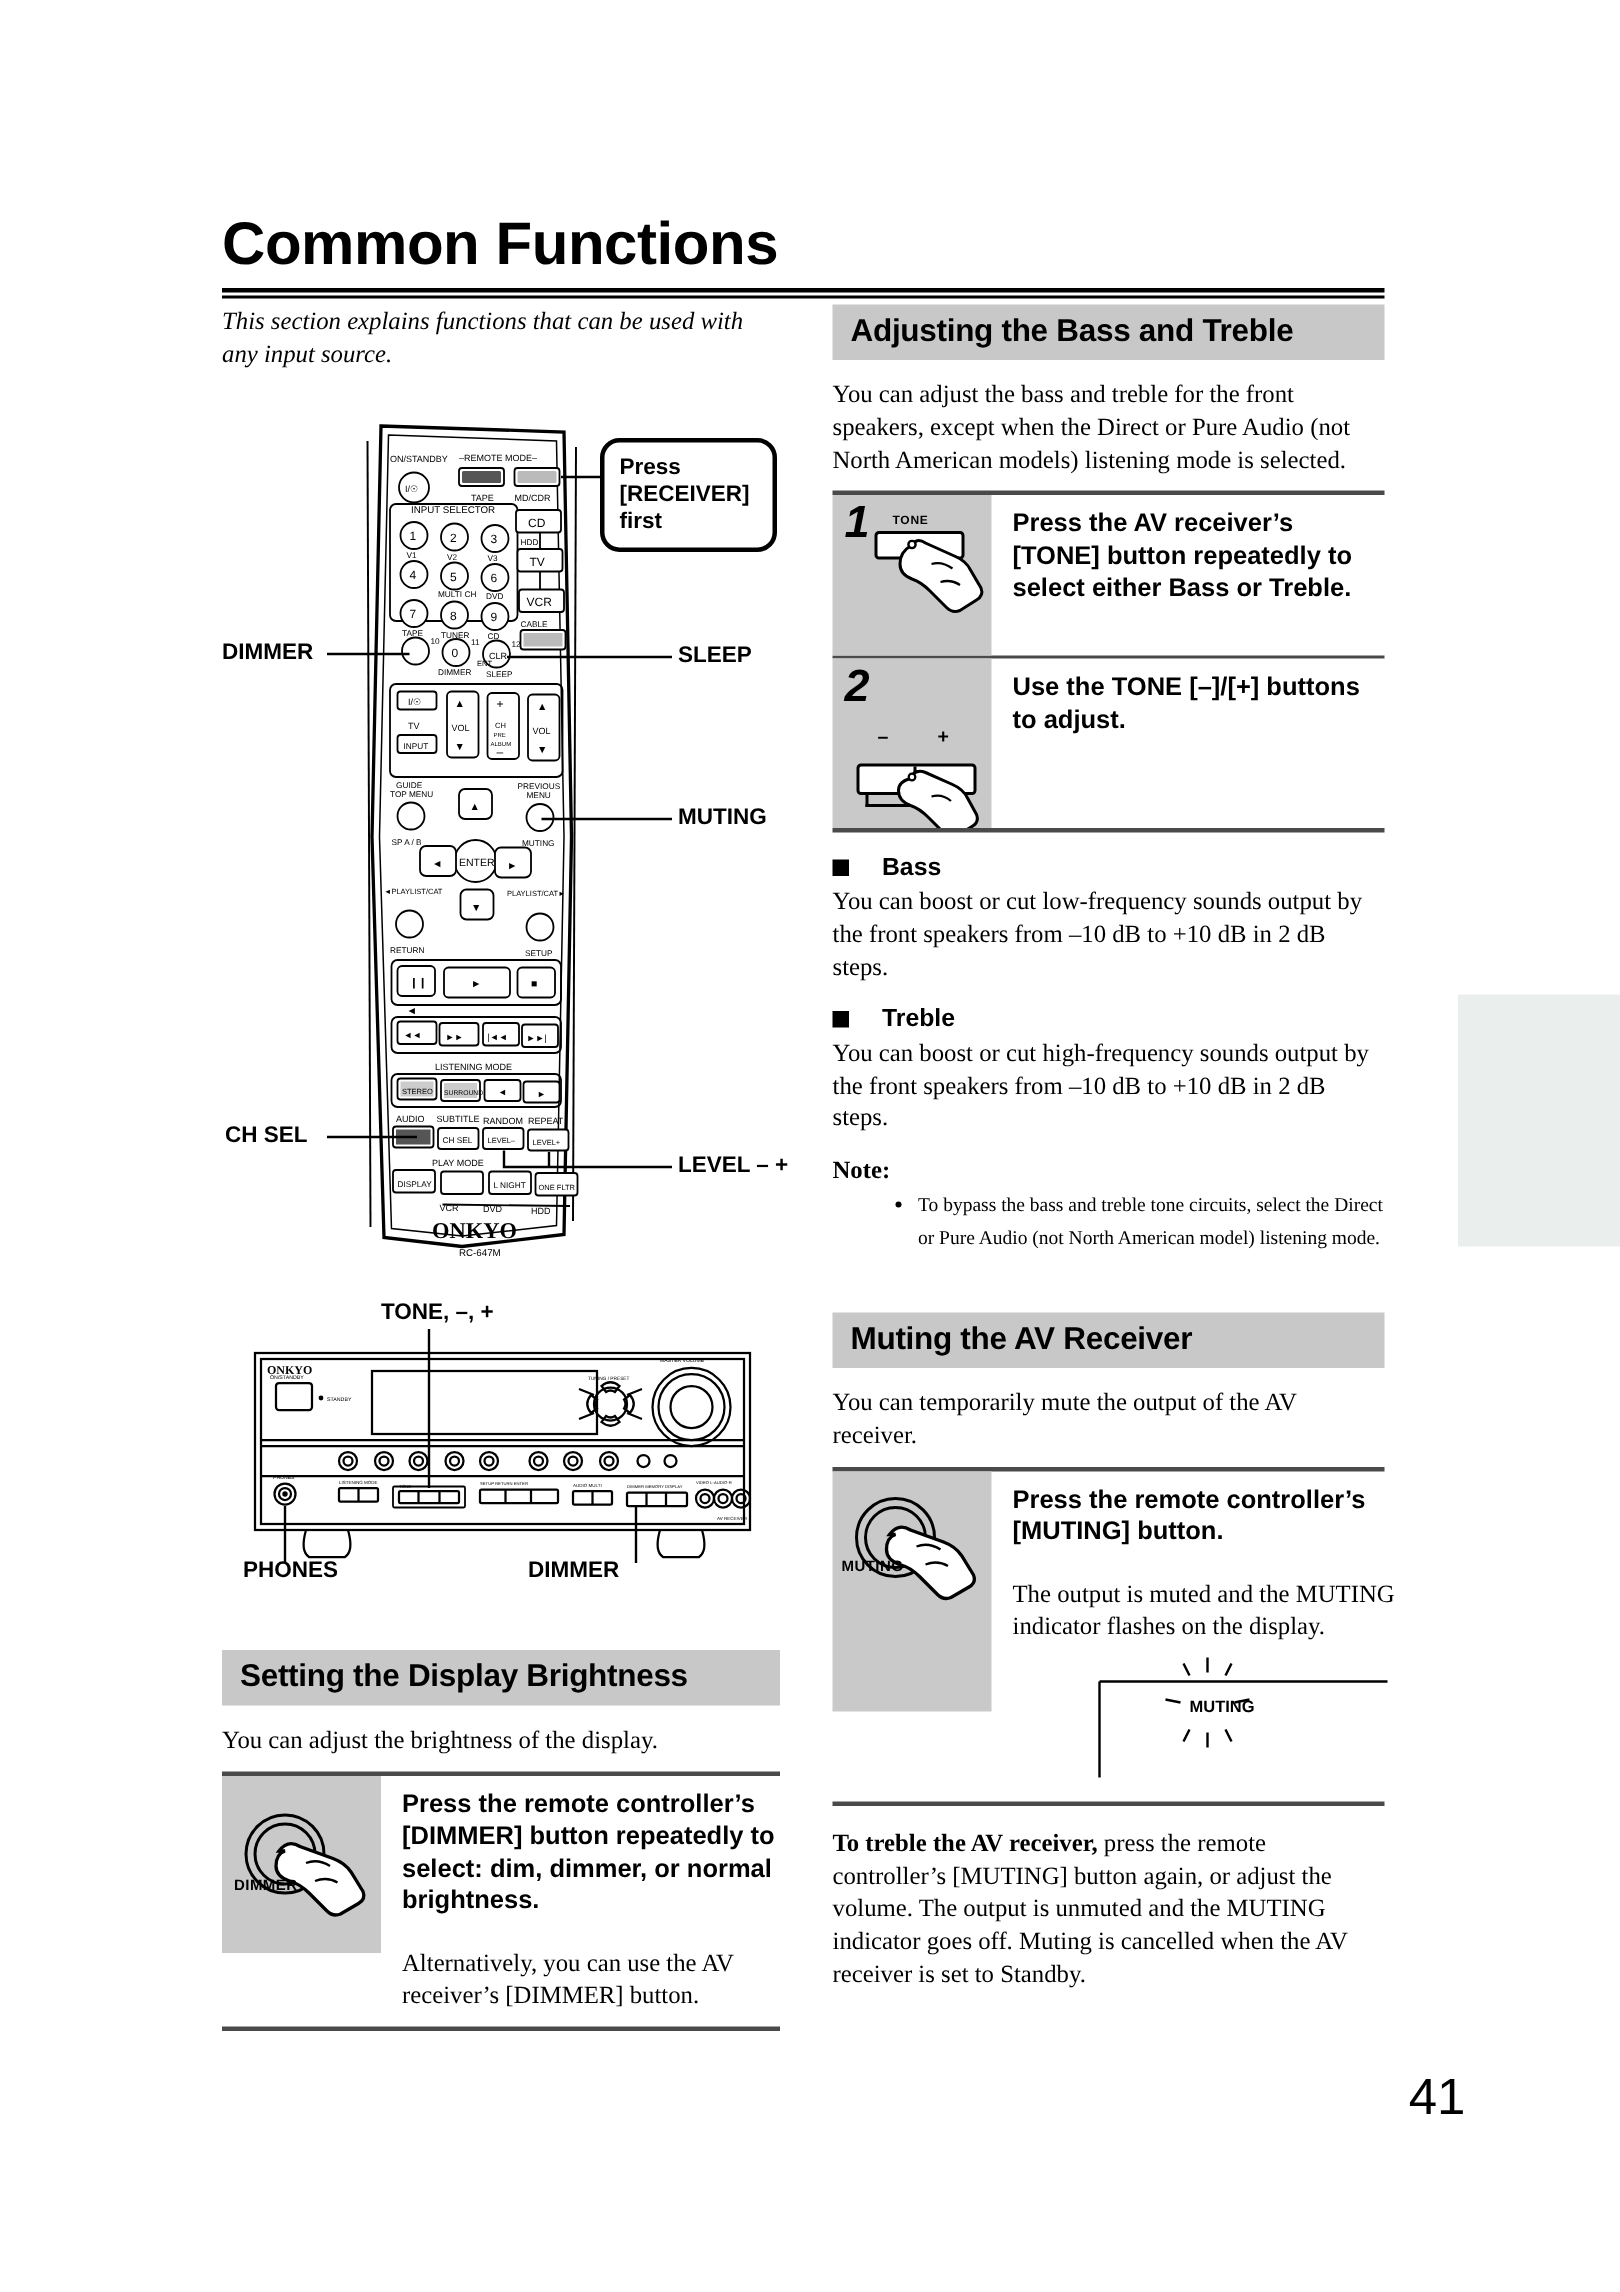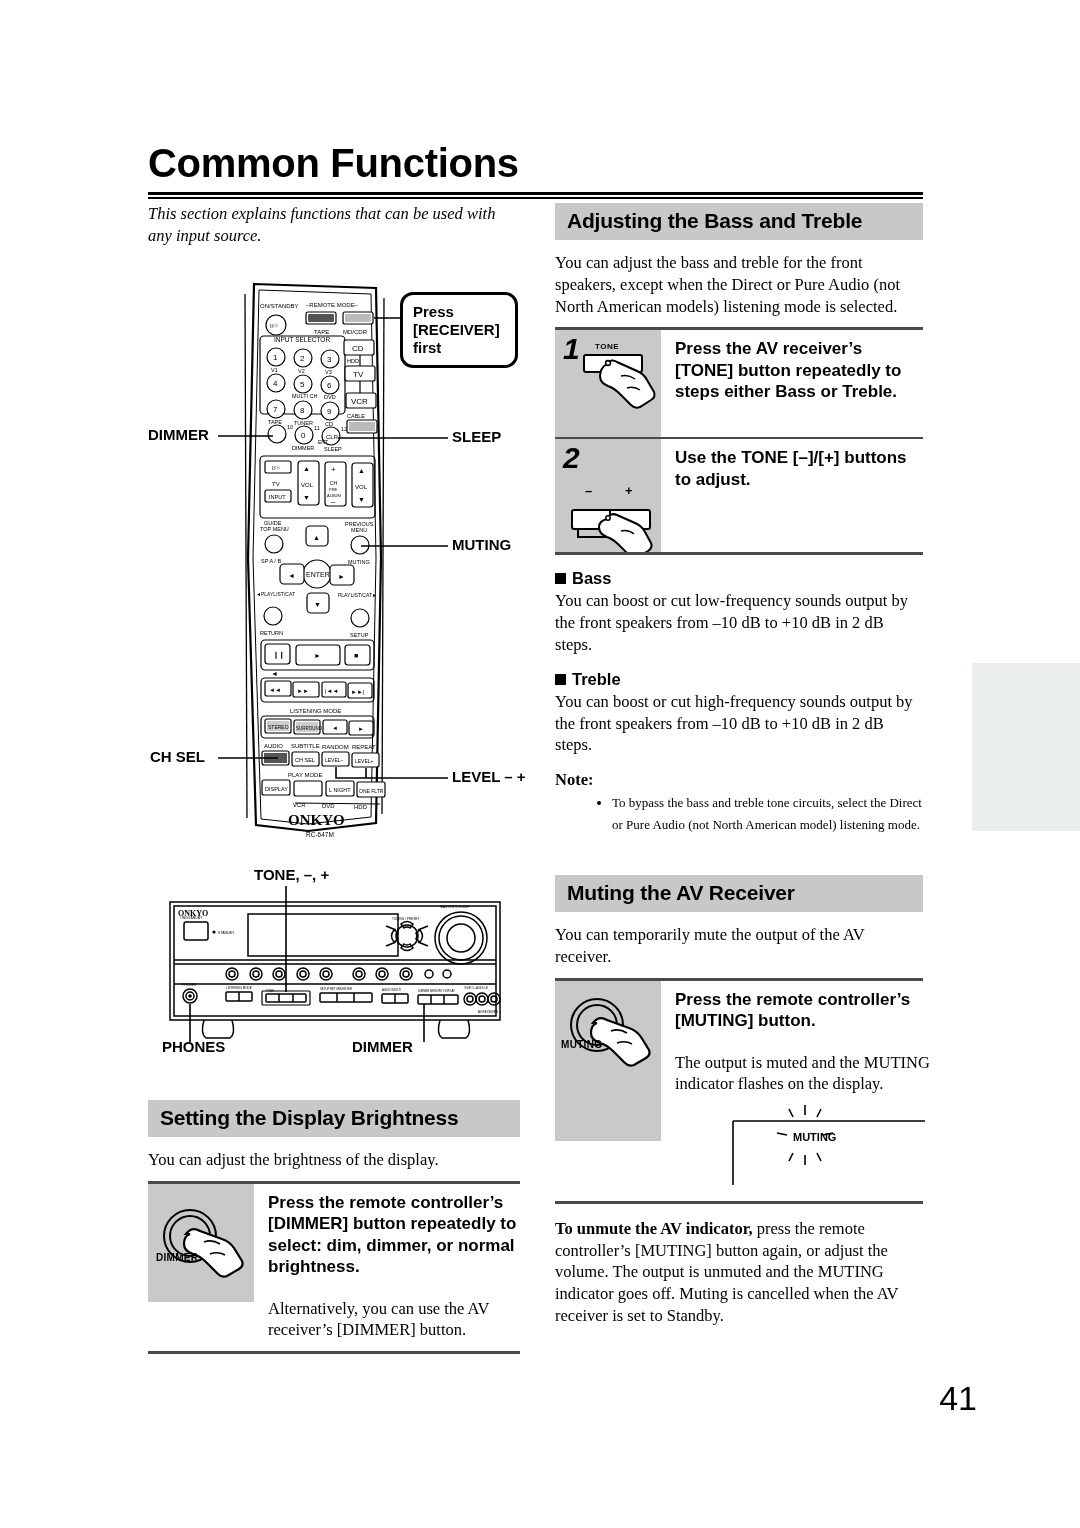--- a/index.html
+++ b/index.html
@@ -61,21 +61,21 @@
   .pm-under{position:absolute;left:22px;top:91px;width:62px;height:6px;border:2px solid #000;border-top:none;}
   .rbtn-lbl{position:absolute;font-family:"Liberation Sans",sans-serif;font-weight:bold;font-size:10px;letter-spacing:.3px;}
 
   
   .note-head{font-family:"Liberation Serif",serif;font-weight:bold;font-size:16.5px;margin-top:14px;}
   ul.note{margin:2px 0 0 0;padding-left:16px;}
   ul.note li{font-size:13px;line-height:21.5px;margin-left:41px;}
 
   .sub-head{
     font-family:"Liberation Sans",sans-serif;font-weight:bold;font-size:16.5px;
-    margin:14px 0 2px 0;display:flex;align-items:center;gap:6px;
+    margin:14px 0 2px 0;display:flex;align-items:center;gap:22px;
   }
   .sub-head .sq{width:11px;height:11px;background:#000;display:inline-block;}
 
   
   .mute-disp{position:relative;height:84px;margin:8px 0 4px 52px;width:230px;}
 
   
   .remote-fig{position:absolute;left:148px;top:278px;width:372px;height:560px;}
   .callout{
     font-family:"Liberation Sans",sans-serif;font-weight:bold;font-size:15px;
@@ -452,21 +452,21 @@
           <span class="step-num">1</span>
           <span class="tone-lbl">TONE</span>
           <div class="tone-btn"></div>
           <svg width="106" height="107" viewBox="0 0 106 107" style="position:absolute;left:0;top:0;">
             <path d="M52 34 q4 -6 10 -2 l20 9 q7 3 10 9 l7 12 q2 5 -3 8 l-11 7 q-5 2 -9 -2 l-11 -11 q-6 -6 -12 -8 q-8 -3 -8 -10 q0 -8 7 -12 z" fill="#fff" stroke="#000" stroke-width="2"></path>
             <path d="M66 46 q7 -2 14 3 M72 58 q7 -2 13 2" fill="none" stroke="#000" stroke-width="1.5"></path>
             <circle cx="53" cy="33" r="2.4" fill="#fff" stroke="#000" stroke-width="1.6"></circle>
           </svg>
         </div>
         <div class="step-body">
-          <div class="step-title">Press the AV receiver’s [TONE] button repeatedly to steps either Bass or Treble.</div>
+          <div class="step-title">Press the AV receiver’s [TONE] button repeatedly to select either Bass or Treble.</div>
         </div>
       </div>
 
       <div class="step-row last">
         <div class="step-art" style="height:113px;">
           <span class="step-num">2</span>
           <span class="pm-sign" style="left:30px;top:44px;">–</span>
           <span class="pm-sign" style="left:70px;top:44px;">+</span>
           <div class="pm-bar"></div>
           <div class="pm-under"></div>
@@ -530,19 +530,19 @@
                 <path d="M50 30 L60 32 M96 32 L106 30"></path>
               </g>
               <text x="66" y="38" font-size="11" font-weight="bold" font-family="Liberation Sans, sans-serif" fill="#000">MUTING</text>
             </svg>
           </div>
         </div>
       </div>
     </div>
 
     <p class="body-text" style="margin-top:14px;">
-      <span style="font-weight:bold;">To unmute the AV indicator,</span><span> press the remote controller’s [MUTING] button again, or adjust the volume. The output is unmuted and the MUTING indicator goes off. Muting is cancelled when the AV receiver is set to Standby.</span>
+      <span style="font-weight:bold;">To treble the AV receiver,</span><span> press the remote controller’s [MUTING] button again, or adjust the volume. The output is unmuted and the MUTING indicator goes off. Muting is cancelled when the AV receiver is set to Standby.</span>
     </p>
   </div>
 
   <div class="page-num">41</div>
 
 </div>
 
 </body></html>

